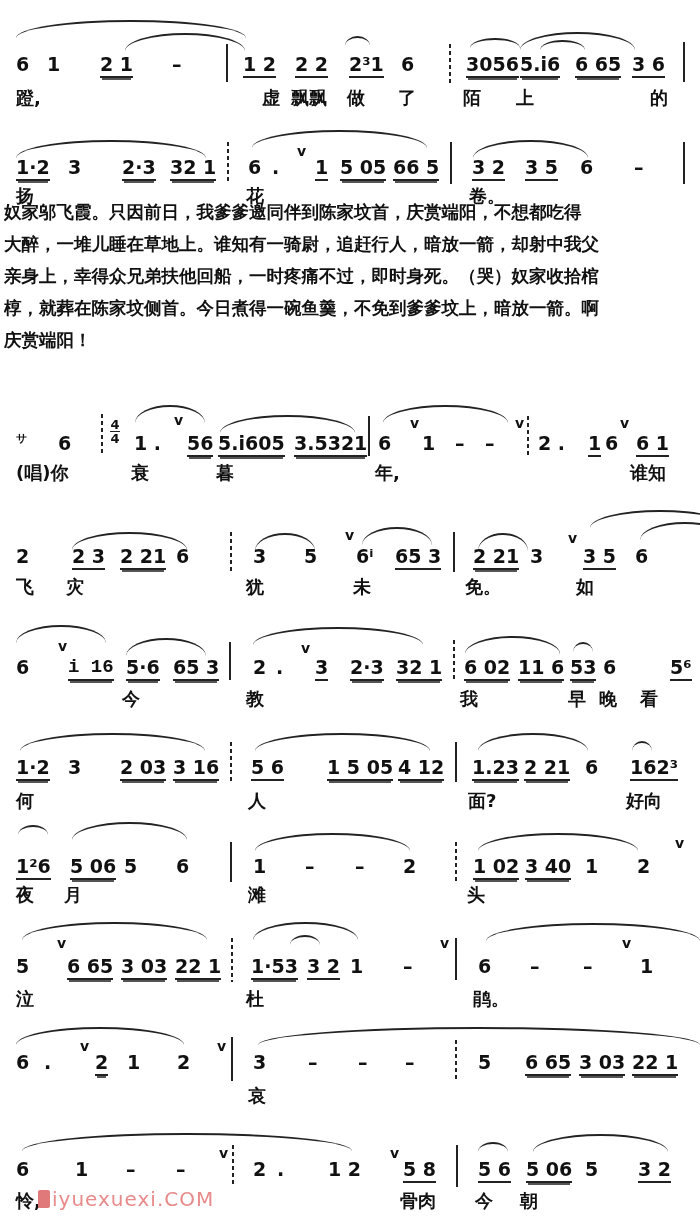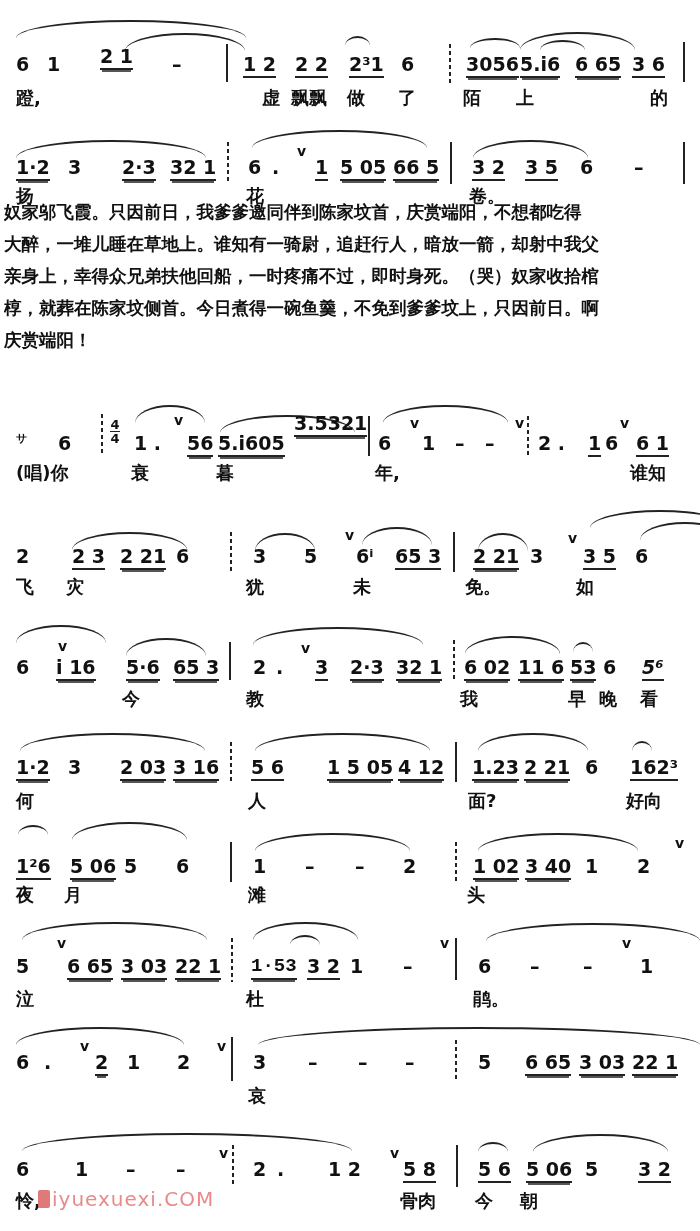--- a/index.html
+++ b/index.html
@@ -44,21 +44,21 @@
 <div class="row" style="top:0;">
   <div class="slur" style="left:16px; top:20px; width:230px;"></div>
   <div class="slur" style="left:125px; top:33px; width:120px;"></div>
   <div class="slur" style="left:345px; top:36px; width:25px; height:8px;"></div>
   <div class="slur" style="left:470px; top:38px; width:50px; height:8px;"></div>
   <div class="slur" style="left:540px; top:40px; width:45px; height:8px;"></div>
   <div class="slur" style="left:520px; top:32px; width:115px;"></div>
 
   <span class="n" style="left:16px; top:53px;">6</span>
   <span class="n" style="left:47px; top:53px;">1</span>
-  <span class="n u2" style="left:100px; top:45px;">2 1</span>
+  <span class="n u2" style="left:100px; top:53px;">2 1</span>
   <span class="n" style="left:172px; top:53px;">–</span>
   <div class="bar" style="left:226px; top:44px; height:38px;"></div>
 
   <span class="n u1" style="left:243px; top:53px;">1 2</span>
   <span class="n u1" style="left:295px; top:53px;">2 2</span>
   <span class="n u1" style="left:349px; top:53px;">2³1</span>
   <span class="n" style="left:401px; top:53px;">6</span>
   <div class="bar dash" style="left:449px; top:44px; height:40px;"></div>
 
   <span class="n u2" style="left:466px; top:53px;">3056</span>
@@ -104,21 +104,21 @@
 
   <span class="ly" style="left:16px; top:185px;">扬</span>
   <span class="ly" style="left:246px; top:185px;">花</span>
   <span class="ly" style="left:469px; top:185px;">卷。</span>
 </div>
 
 <div>
   <div class="prose" style="top:196px; left:4px;">奴家邬飞霞。只因前日，我爹爹邀同伴到陈家坟首，庆赏端阳，不想都吃得</div>
   <div class="prose" style="top:228px; left:4px;">大醉，一堆儿睡在草地上。谁知有一骑尉，追赶行人，暗放一箭，却射中我父</div>
   <div class="prose" style="top:260px; left:4px;">亲身上，幸得众兄弟扶他回船，一时疼痛不过，即时身死。（哭）奴家收拾棺</div>
-  <div class="prose" style="top:292px; left:4px;">椁，就葬在陈家坟侧首。今日煮得一碗鱼羹，不免到爹爹坟上，只因前日。啊</div>
+  <div class="prose" style="top:292px; left:4px;">椁，就葬在陈家坟侧首。今日煮得一碗鱼羹，不免到爹爹坟上，暗放一箭。啊</div>
   <div class="prose" style="top:324px; left:4px;">庆赏端阳！</div>
 </div>
 
 <div class="row" style="top:0;">
   <div class="slur" style="left:135px; top:405px; width:70px;"></div>
   <div class="slur" style="left:220px; top:415px; width:135px;"></div>
   <div class="slur" style="left:383px; top:405px; width:125px;"></div>
   <span class="breath" style="left:174px; top:412px;">v</span>
   <span class="breath" style="left:410px; top:415px;">v</span>
   <span class="breath" style="left:515px; top:415px;">v</span>
@@ -128,21 +128,21 @@
   <span class="n" style="left:58px; top:432px;">6</span>
   <div class="bar dash" style="left:101px; top:414px; height:40px;"></div>
   <div class="timesig" style="left:110px; top:418px;">
     <div>4</div>
       <div class="line"></div>
       <div>4</div>
   </div>
   <span class="n" style="left:134px; top:432px;">1 .</span>
   <span class="n u2" style="left:187px; top:432px;">56</span>
   <span class="n u2" style="left:218px; top:432px;">5.i605</span>
-  <span class="n u2" style="left:294px; top:412px;">3.5321</span>
+  <span class="n u2" style="left:294px; top:432px;">3.5321</span>
   <div class="bar" style="left:368px; top:416px; height:40px;"></div>
 
   <span class="n" style="left:378px; top:432px;">6</span>
   <span class="n" style="left:422px; top:432px;">1</span>
   <span class="n" style="left:455px; top:432px;">–</span>
   <span class="n" style="left:485px; top:432px;">–</span>
   <div class="bar dash" style="left:527px; top:416px; height:40px;"></div>
 
   <span class="n" style="left:538px; top:432px;">2 .</span>
   <span class="n u1" style="left:588px; top:432px;">1</span>
@@ -194,37 +194,37 @@
 <div class="row" style="top:0;">
   <div class="slur" style="left:16px; top:625px; width:90px;"></div>
   <div class="slur" style="left:126px; top:638px; width:80px;"></div>
   <div class="slur" style="left:253px; top:627px; width:170px;"></div>
   <div class="slur" style="left:465px; top:636px; width:95px;"></div>
   <div class="slur" style="left:573px; top:642px; width:20px; height:8px;"></div>
   <span class="breath" style="left:58px; top:638px;">v</span>
   <span class="breath" style="left:301px; top:640px;">v</span>
 
   <span class="n" style="left:16px; top:656px;">6</span>
-  <span class="n u2" style="left:56px; top:656px;">i 16</span>
+  <span class="n u2" style="left:68px; top:656px;font-family:Liberation Mono, monospace;">i 16</span>
   <span class="n u2" style="left:126px; top:656px;">5·6</span>
   <span class="n u2" style="left:173px; top:656px;">65 3</span>
   <div class="bar" style="left:229px; top:642px; height:38px;"></div>
 
   <span class="n" style="left:253px; top:656px;">2</span>
   <span class="n" style="left:276px; top:656px;">.</span>
   <span class="n u1" style="left:315px; top:656px;">3</span>
   <span class="n u2" style="left:350px; top:656px;">2·3</span>
   <span class="n u2" style="left:396px; top:656px;">32 1</span>
   <div class="bar dash" style="left:453px; top:640px; height:40px;"></div>
 
   <span class="n u2" style="left:464px; top:656px;">6 02</span>
   <span class="n u2" style="left:518px; top:656px;">11 6</span>
   <span class="n u2" style="left:570px; top:656px;">53</span>
   <span class="n" style="left:603px; top:656px;">6</span>
-  <span class="n u1" style="left:642px; top:656px;font-style:italic;">5⁶</span>
+  <span class="n u1" style="left:670px; top:656px;">5⁶</span>
 
   <span class="ly" style="left:122px; top:688px;">今</span>
   <span class="ly" style="left:246px; top:688px;">教</span>
   <span class="ly" style="left:460px; top:688px;">我</span>
   <span class="ly" style="left:568px; top:688px;">早</span>
   <span class="ly" style="left:599px; top:688px;">晚</span>
   <span class="ly" style="left:640px; top:688px;">看</span>
 </div>
 
 <div class="row" style="top:0;">
@@ -293,21 +293,21 @@
   <span class="breath" style="left:57px; top:935px;">v</span>
   <span class="breath" style="left:440px; top:935px;">v</span>
   <span class="breath" style="left:622px; top:935px;">v</span>
 
   <span class="n" style="left:16px; top:955px;">5</span>
   <span class="n u2" style="left:67px; top:955px;">6 65</span>
   <span class="n u2" style="left:121px; top:955px;">3 03</span>
   <span class="n u2" style="left:175px; top:955px;">22 1</span>
   <div class="bar dash" style="left:231px; top:938px; height:44px;"></div>
 
-  <span class="n u2" style="left:251px; top:955px;font-family:Liberation Mono, monospace;">1·53</span>
+  <span class="n u2" style="left:251px; top:955px;">1·53</span>
   <span class="n u1" style="left:307px; top:955px;">3 2</span>
   <span class="n" style="left:350px; top:955px;">1</span>
   <span class="n" style="left:403px; top:955px;">–</span>
   <div class="bar" style="left:455px; top:938px; height:42px;"></div>
 
   <span class="n" style="left:478px; top:955px;">6</span>
   <span class="n" style="left:530px; top:955px;">–</span>
   <span class="n" style="left:583px; top:955px;">–</span>
   <span class="n" style="left:640px; top:955px;">1</span>
 

